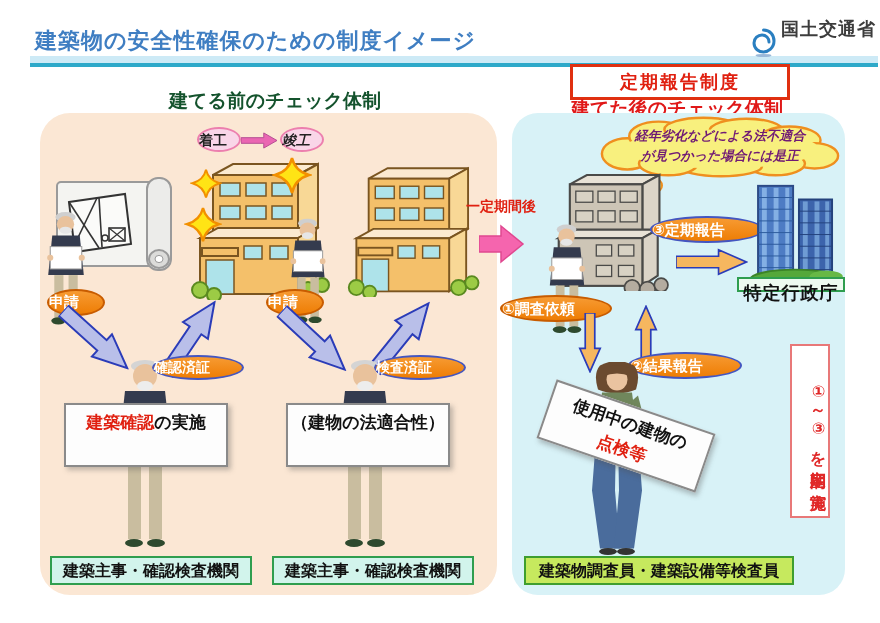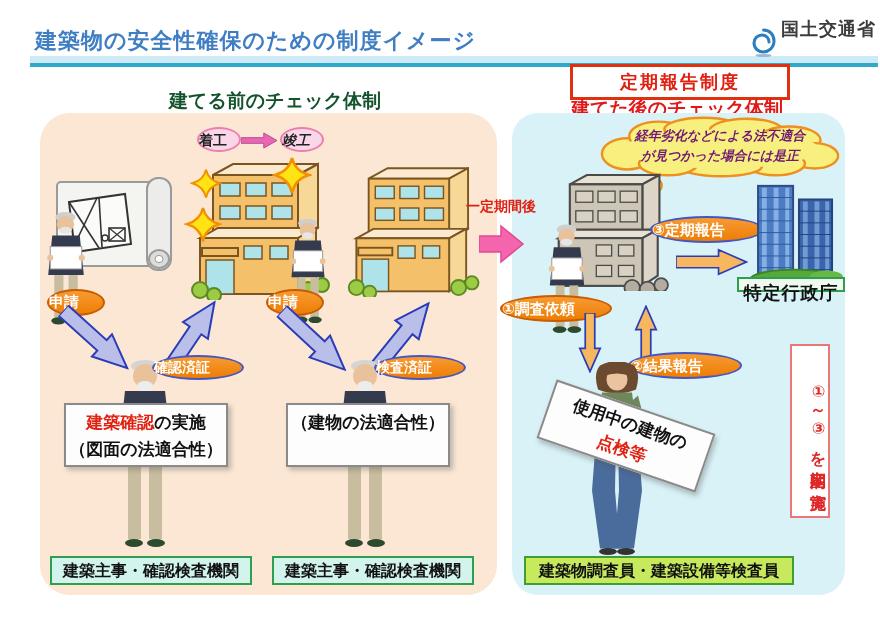--- a/index.html
+++ b/index.html
@@ -200,21 +200,20 @@
     <rect x="54" y="105" width="13" height="75" fill="#c9bd9f"></rect>
     <ellipse cx="39" cy="184" rx="9" ry="4" fill="#2e4a2e"></ellipse>
     <ellipse cx="61" cy="184" rx="9" ry="4" fill="#2e4a2e"></ellipse>
   </svg>
 
   <div class="abs oval oval-orange bd-blue" style="left:152px;top:355px;width:92px;height:25px;font-size:14px;line-height:21px;">確認済証</div>
   <div class="abs oval oval-orange bd-blue" style="left:374px;top:355px;width:92px;height:25px;font-size:14px;line-height:21px;">検査済証</div>
 
   <div class="abs sign" style="left:64px;top:403px;width:164px;height:64px;font-size:17px;line-height:1.6;padding-top:4px;">
     <div><span class="red">建築確認</span><span>の実施</span></div>
-    <div>（図面の法適合性）</div>
   </div>
   <div class="abs sign" style="left:286px;top:403px;width:164px;height:64px;font-size:17px;line-height:1.6;padding-top:4px;">
     <div>（建物の法適合性）</div>
   </div>
 
   <div class="abs flabel flabel-cyan" style="left:50px;top:556px;width:202px;height:29px;font-size:16px;line-height:26px;">建築主事・確認検査機関</div>
   <div class="abs flabel flabel-cyan" style="left:272px;top:556px;width:202px;height:29px;font-size:16px;line-height:26px;">建築主事・確認検査機関</div>
 
   <div class="abs transition-label" style="left:466px;top:198px;">一定期間後</div>
   <svg class="abs" style="left:479px;top:222px;" width="46" height="44" viewBox="0 0 46 44">

